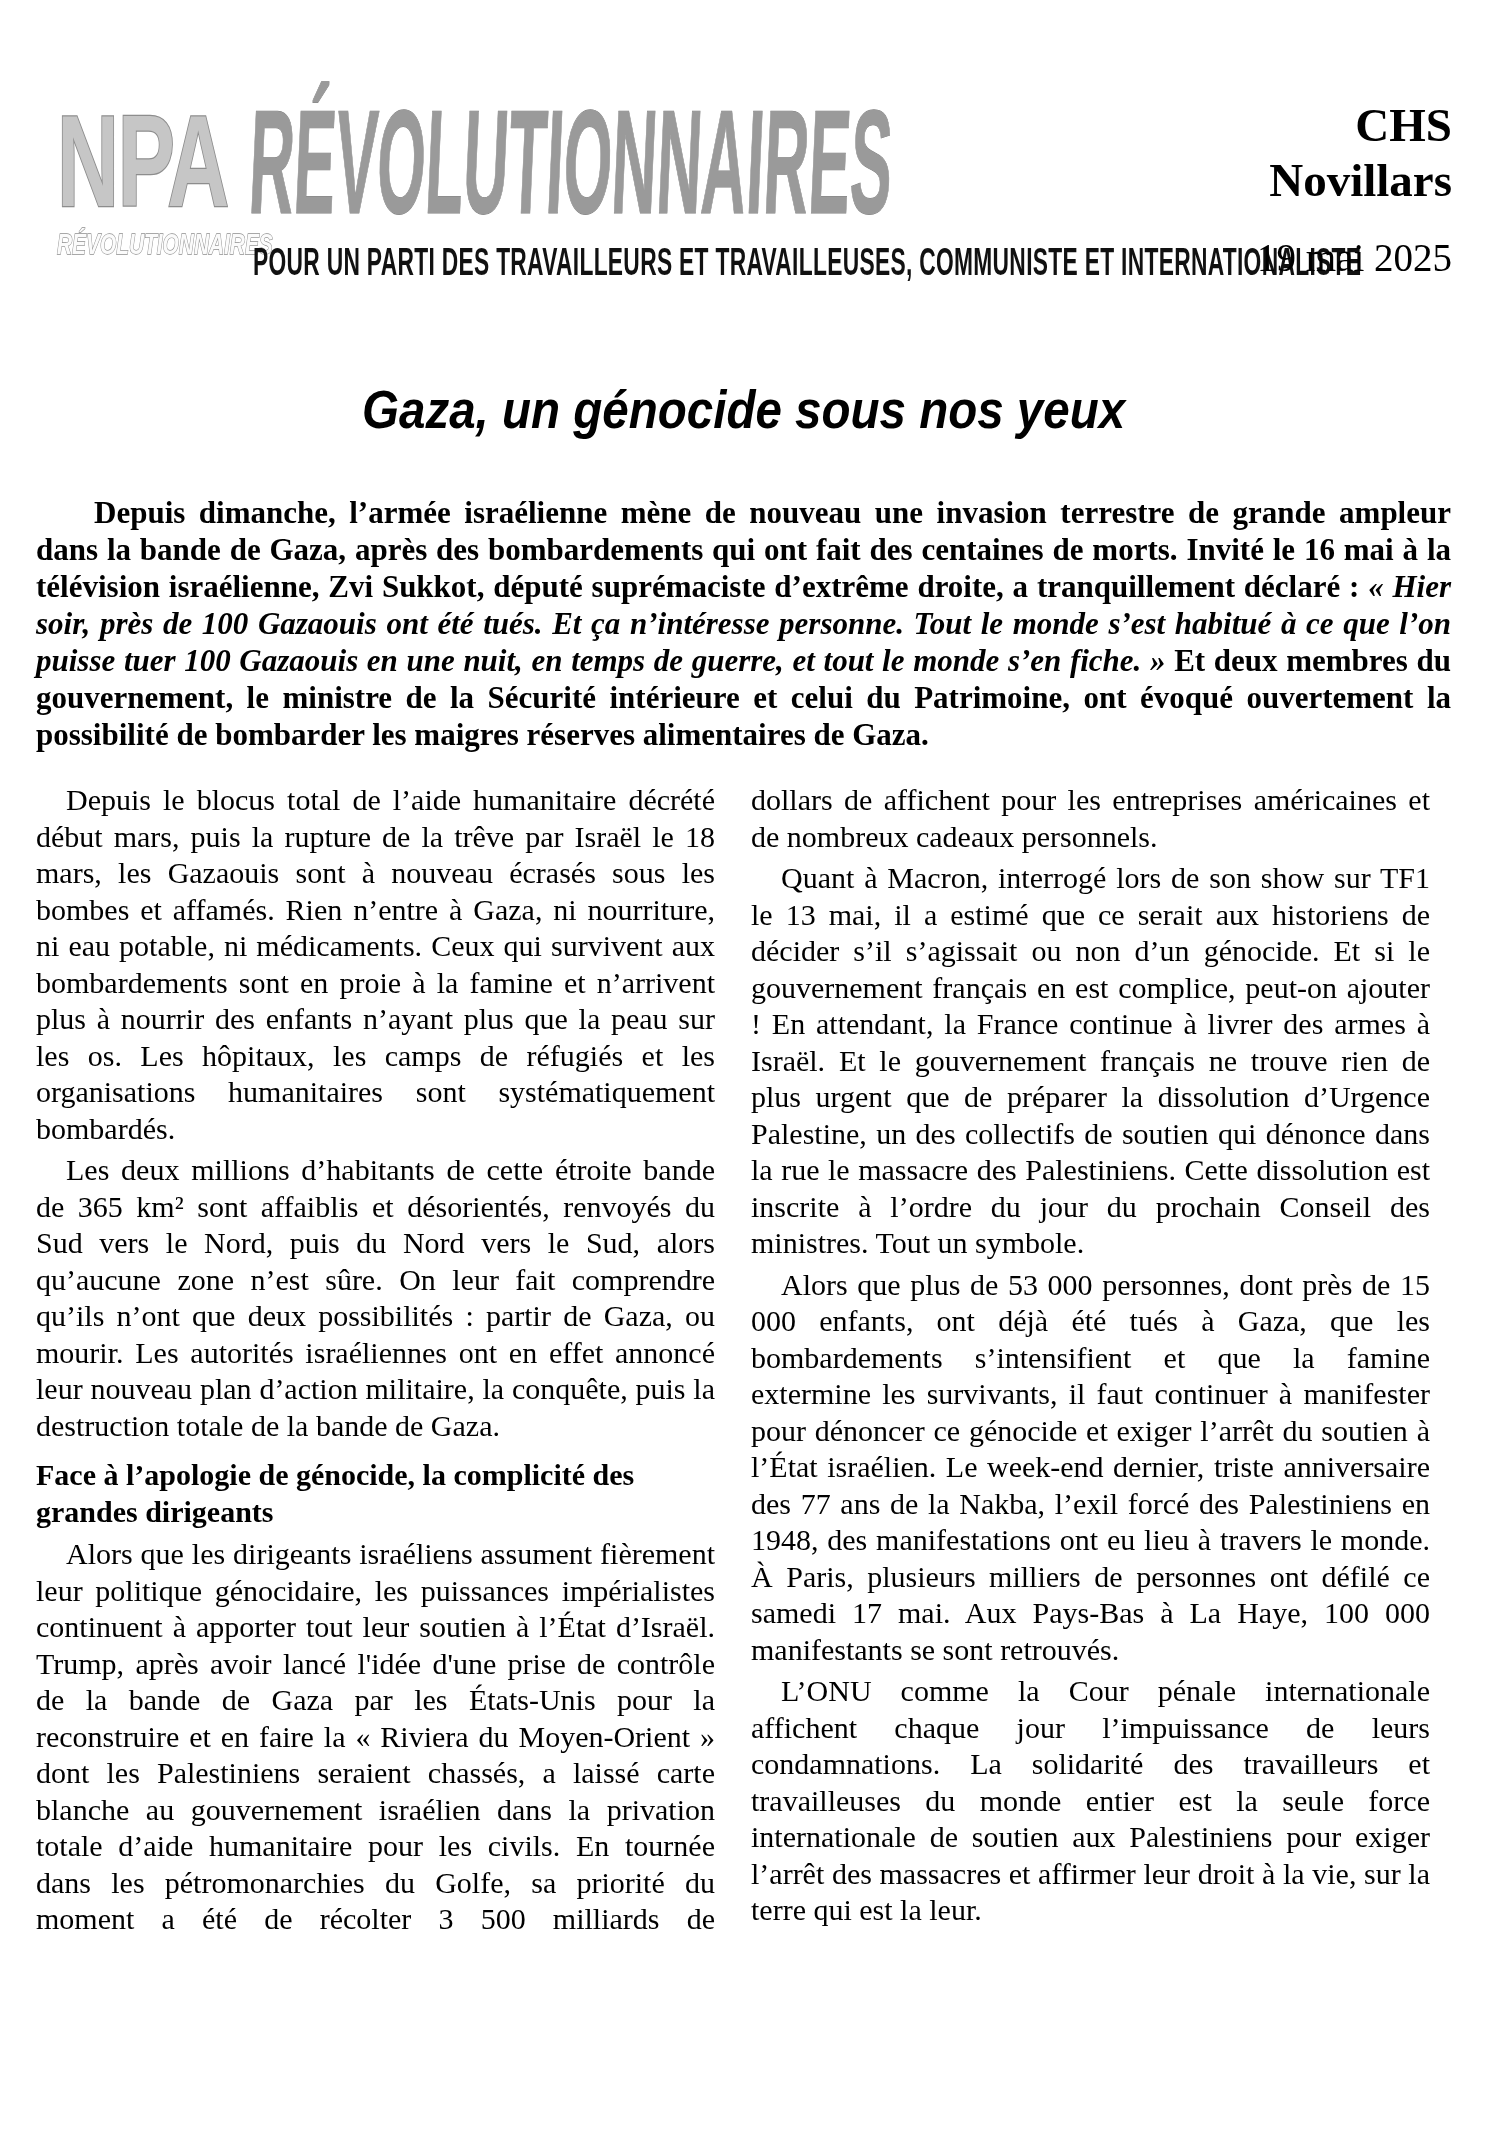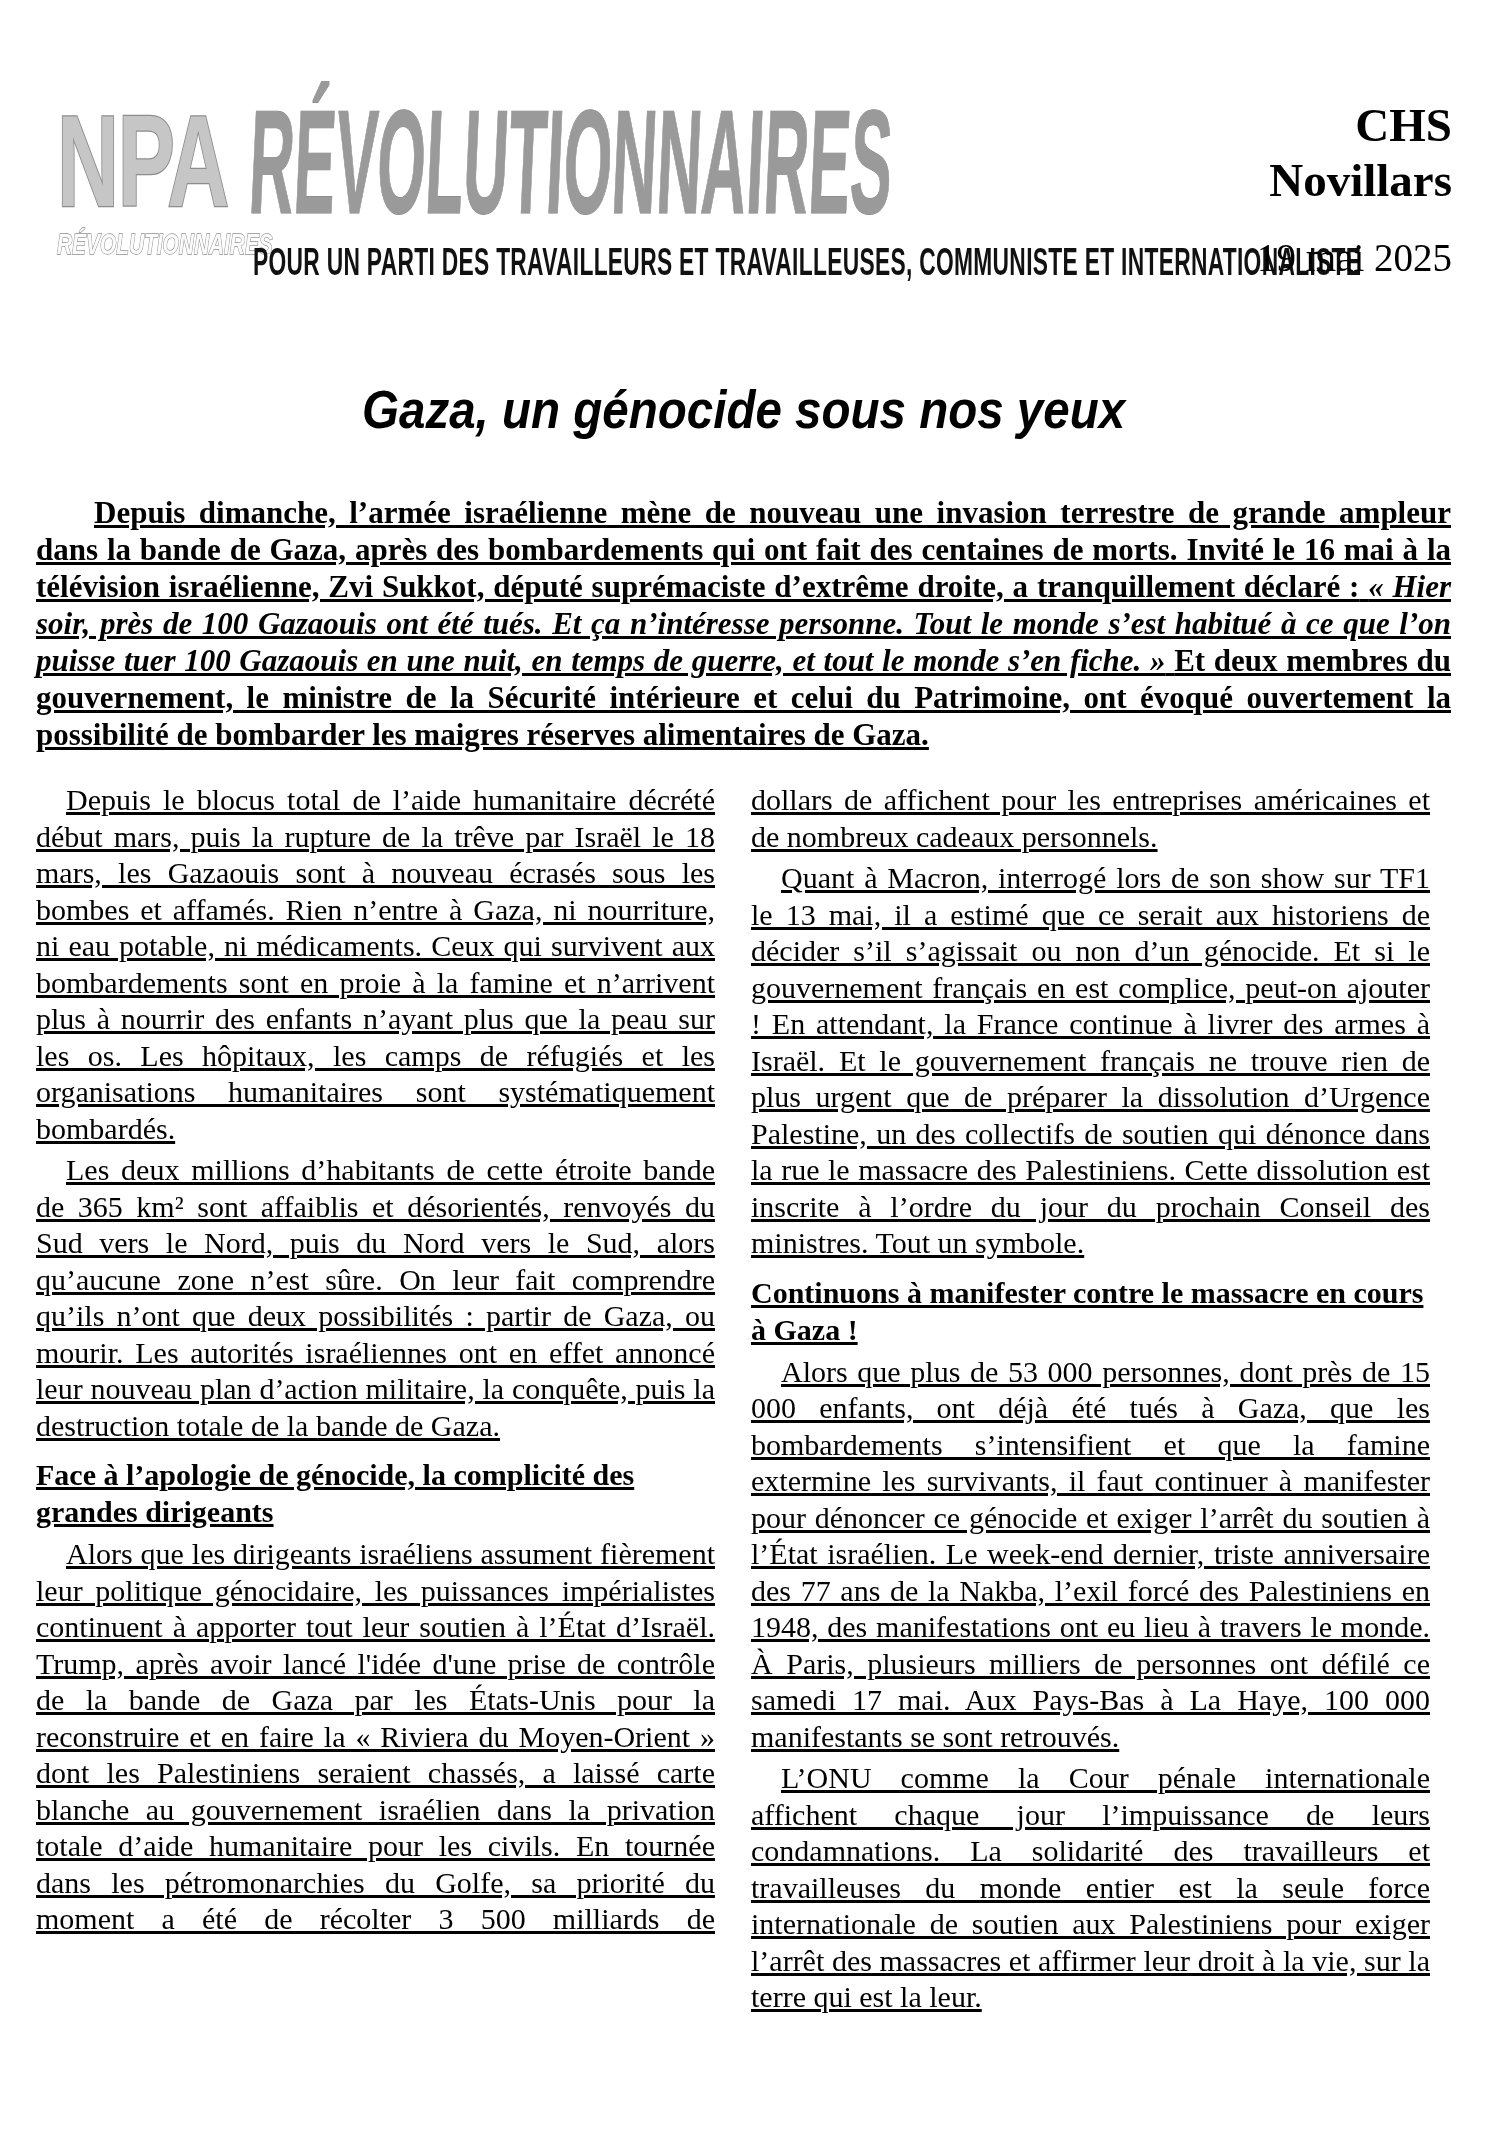--- a/index.html
+++ b/index.html
@@ -4,21 +4,20 @@
 <style>
   html, body { margin: 0; padding: 0; background: #ffffff; }
   .page {
     position: relative;
     width: 1507px;
     height: 2131px;
     background: #ffffff;
     overflow: hidden;
     font-family: "Liberation Serif", serif;
     color: #000000;
-    text-decoration: underline;
   }
 
   
   .npa-big {
     position: absolute; left: 57px; top: 96px;
     font-family: "Liberation Sans", sans-serif;
     font-weight: 700; font-size: 130px; line-height: 1;
     color: #c6c6c6;
     -webkit-text-stroke: 2.5px #8d8d8d;
     paint-order: stroke fill;
@@ -137,20 +136,19 @@
       <div class="col">
         <p>Depuis le blocus total de l’aide humanitaire décrété début mars, puis la rupture de la trêve par Israël le 18 mars, les Gazaouis sont à nouveau écrasés sous les bombes et affamés. Rien n’entre à Gaza, ni nourriture, ni eau potable, ni médicaments. Ceux qui survivent aux bombardements sont en proie à la famine et n’arrivent plus à nourrir des enfants n’ayant plus que la peau sur les os. Les hôpitaux, les camps de réfugiés et les organisations humanitaires sont systématiquement bombardés.</p>
         <p>Les deux millions d’habitants de cette étroite bande de 365 km² sont affaiblis et désorientés, renvoyés du Sud vers le Nord, puis du Nord vers le Sud, alors qu’aucune zone n’est sûre. On leur fait comprendre qu’ils n’ont que deux possibilités : partir de Gaza, ou mourir. Les autorités israéliennes ont en effet annoncé leur nouveau plan d’action militaire, la conquête, puis la destruction totale de la bande de Gaza.</p>
         <h3>Face à l’apologie de génocide, la complicité des grandes dirigeants</h3>
         <p class="flow-out">Alors que les dirigeants israéliens assument fièrement leur politique génocidaire, les puissances impérialistes continuent à apporter tout leur soutien à l’État d’Israël. Trump, après avoir lancé l'idée d'une prise de contrôle de la bande de Gaza par les États-Unis pour la reconstruire et en faire la « Riviera du Moyen-Orient » dont les Palestiniens seraient chassés, a laissé carte blanche au gouvernement israélien dans la privation totale d’aide humanitaire pour les civils. En tournée dans les pétromonarchies du Golfe, sa priorité du moment a été de récolter 3 500 milliards de</p>
       </div>
 
       <div class="col">
         <p class="cont">dollars de affichent pour les entreprises américaines et de nombreux cadeaux personnels.</p>
         <p>Quant à Macron, interrogé lors de son show sur TF1 le 13 mai, il a estimé que ce serait aux historiens de décider s’il s’agissait ou non d’un génocide. Et si le gouvernement français en est complice, peut-on ajouter ! En attendant, la France continue à livrer des armes à Israël. Et le gouvernement français ne trouve rien de plus urgent que de préparer la dissolution d’Urgence Palestine, un des collectifs de soutien qui dénonce dans la rue le massacre des Palestiniens. Cette dissolution est inscrite à l’ordre du jour du prochain Conseil des ministres. Tout un symbole.</p>
-        <h3>Continuons à manifester contre le massacre en cours à Gaza !</h3>
         <p>Alors que plus de 53 000 personnes, dont près de 15 000 enfants, ont déjà été tués à Gaza, que les bombardements s’intensifient et que la famine extermine les survivants, il faut continuer à manifester pour dénoncer ce génocide et exiger l’arrêt du soutien à l’État israélien. Le week-end dernier, triste anniversaire des 77 ans de la Nakba, l’exil forcé des Palestiniens en 1948, des manifestations ont eu lieu à travers le monde. À Paris, plusieurs milliers de personnes ont défilé ce samedi 17 mai. Aux Pays-Bas à La Haye, 100 000 manifestants se sont retrouvés.</p>
         <p>L’ONU comme la Cour pénale internationale affichent chaque jour l’impuissance de leurs condamnations. La solidarité des travailleurs et travailleuses du monde entier est la seule force internationale de soutien aux Palestiniens pour exiger l’arrêt des massacres et affirmer leur droit à la vie, sur la terre qui est la leur.</p>
       </div>
 
     </div>
   </main>
 </div>
 
 </body></html>

